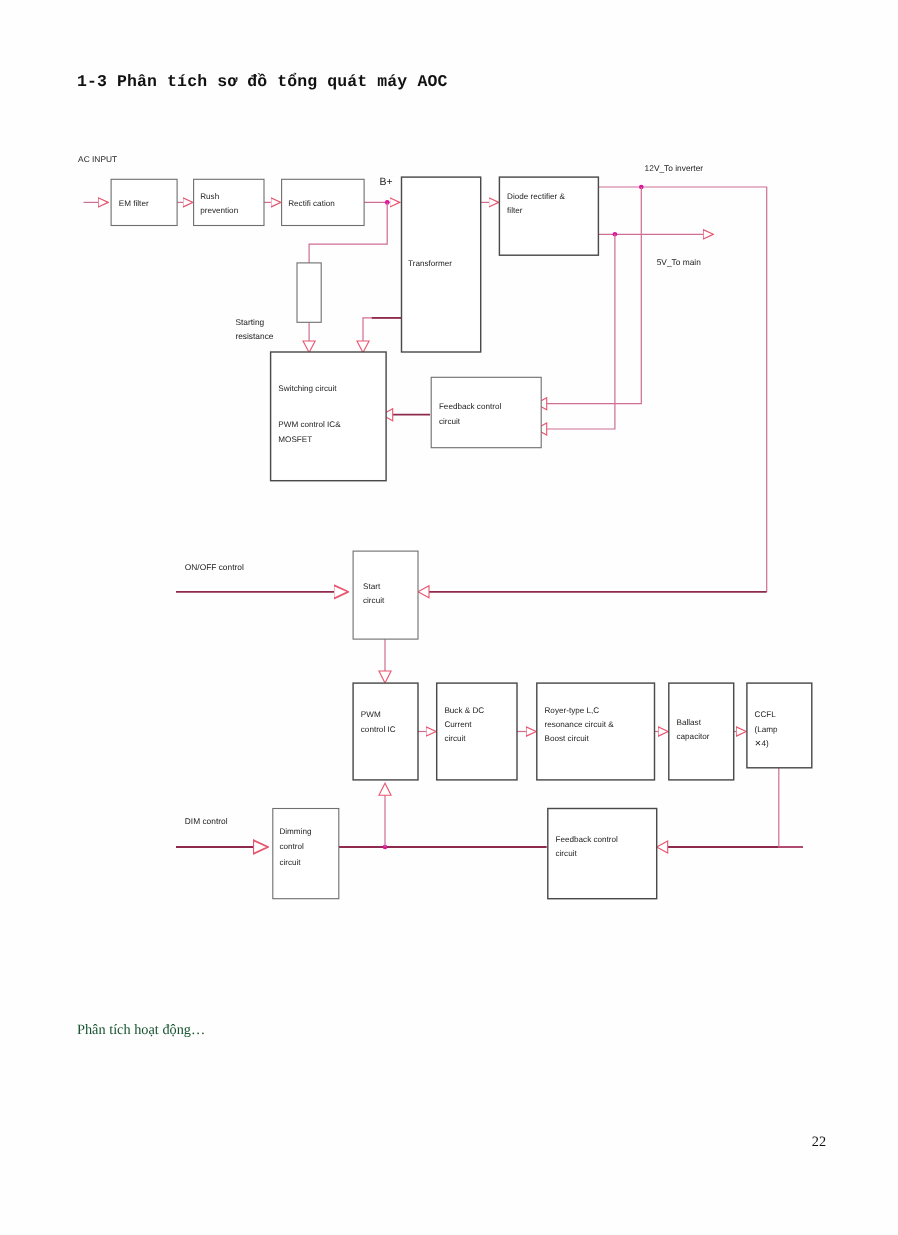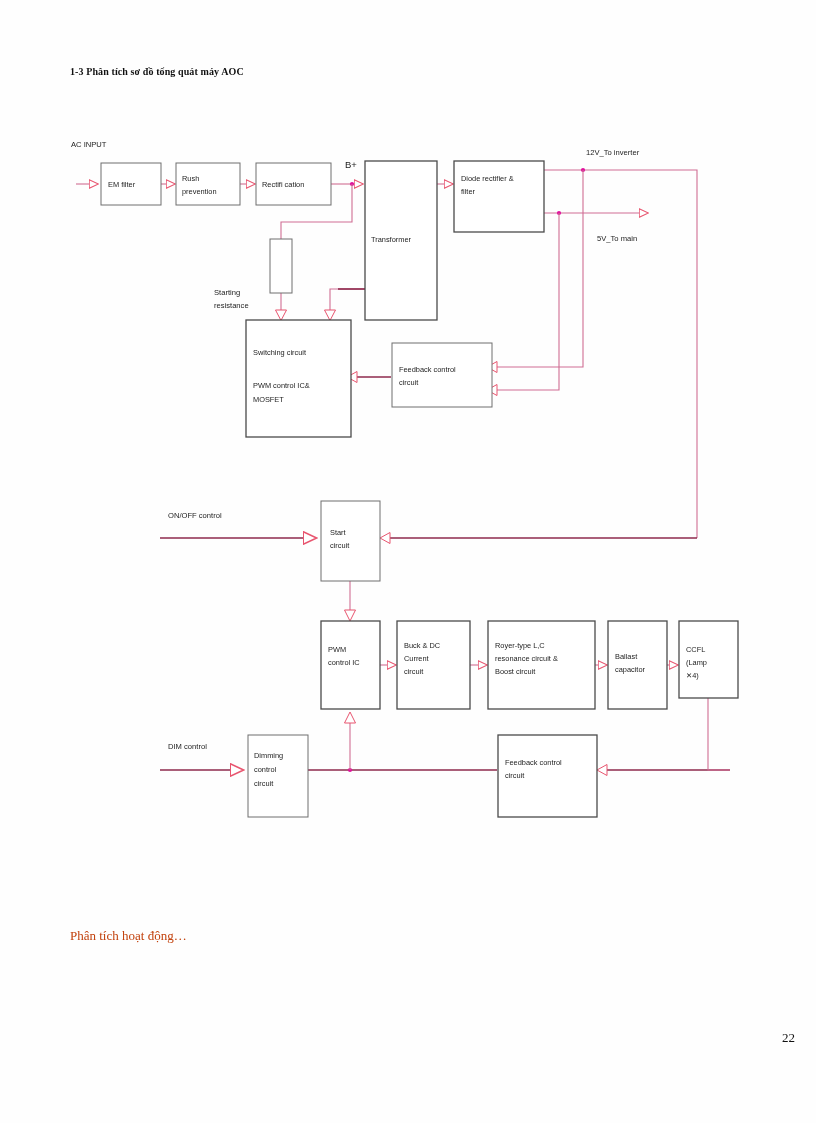--- a/index.html
+++ b/index.html
@@ -20,49 +20,49 @@
     position: absolute;
     inset: 0;
     background: #fefefe;
   }
 
   
   .heading {
     position: absolute;
     left: 70px;
     top: 66px;
-    font-family: Liberation Serif, serif;
+    font-family: Liberation Mono, monospace;
     font-weight: bold;
-    font-size: 10px;
+    font-size: 15px;
     letter-spacing: 0.1px;
     white-space: nowrap;
     color: #111;
   }
   .body-note {
     position: absolute;
     left: 70px;
     top: 928px;
     font-family: "Liberation Serif", serif;
     font-size: 13px;
     white-space: nowrap;
-    color: #c2410c;
+    color: #14532d;
   }
   .footer-line {
     position: absolute;
     left: 70px;
     top: 1030px;
     font-family: "Liberation Serif", serif;
     font-size: 12.6px;
     letter-spacing: -0.1px;
     white-space: nowrap;
     color: #111;
   }
   .footer-page {
     position: absolute;
-    left: 782px;
+    left: 738px;
     top: 1030px;
     font-family: "Liberation Serif", serif;
     font-size: 13px;
     color: #111;
   }
 
   
   #diagram {
     position: absolute;
     left: 0;

